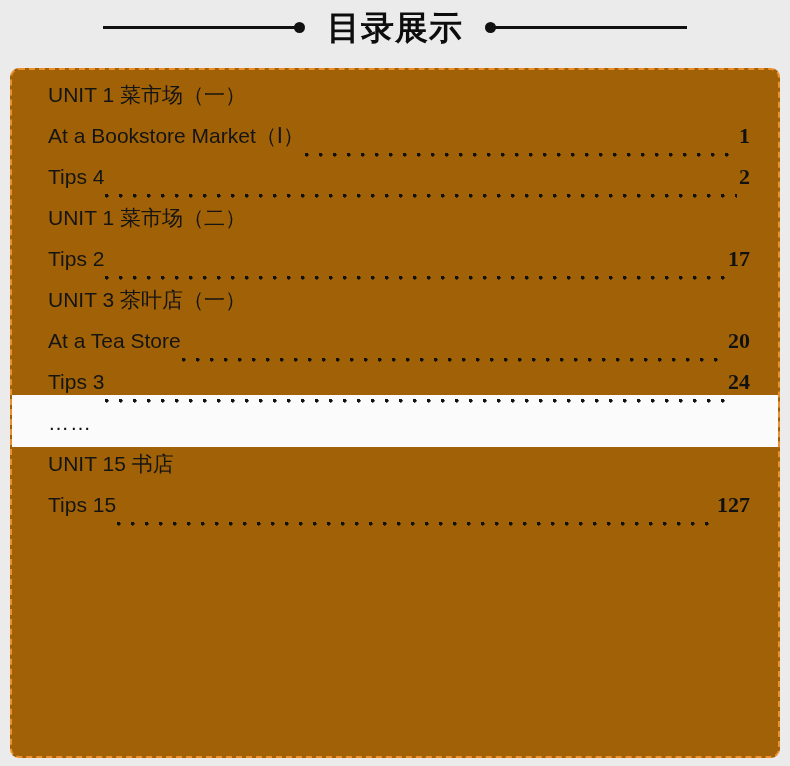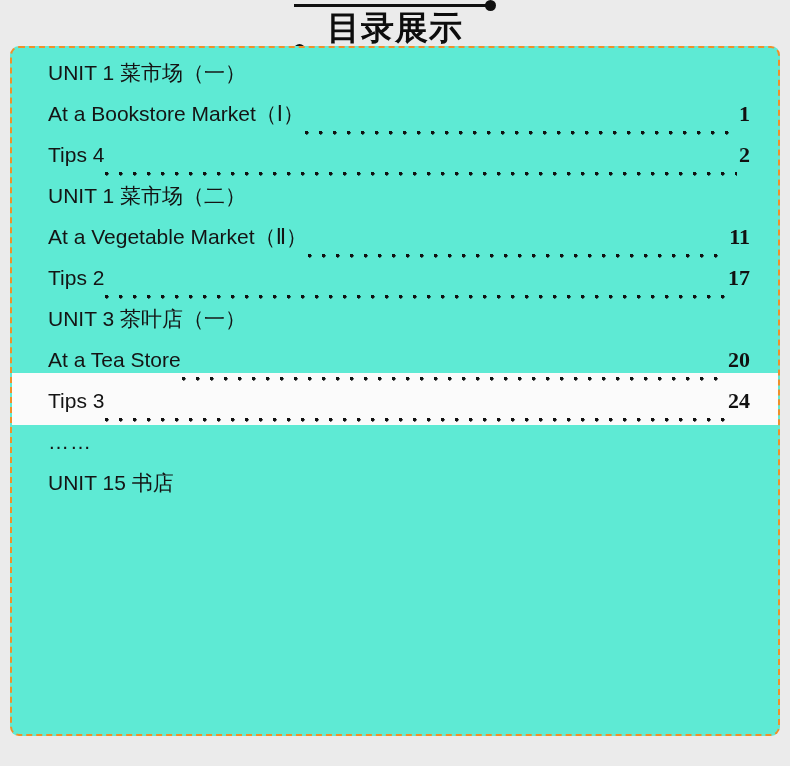--- a/index.html
+++ b/index.html
@@ -17,21 +17,20 @@
 
   
   .header {
     position: relative;
     height: 63px;
     display: flex;
     align-items: center;
     justify-content: center;
     box-sizing: border-box;
     padding-bottom: 8px;
-    flex-direction: column;
   }
   .rule-group {
     display: flex;
     align-items: center;
   }
   .rule-line {
     height: 3px;
     background: #111111;
     width: 192px;
   }
@@ -52,27 +51,27 @@
     letter-spacing: 1px;
     padding: 0 22px;
     white-space: nowrap;
     line-height: 1;
   }
 
   
   .toc-panel {
     position: absolute;
     left: 10px;
-    top: 46px;
+    top: 68px;
     width: 770px;
     height: 690px;
     box-sizing: border-box;
     border: 2px dashed #ef8f2b;
     border-radius: 9px;
-    background: #5eead4;
+    background: #a16207;
     overflow: hidden;
   }
 
   
   .watermark {
     position: absolute;
     left: 0;
     right: 0;
     top: 325px;
     height: 52px;
@@ -167,25 +166,20 @@
         <span class="row-title">Tips  4</span>
         <span class="leader"></span>
         <span class="page-num">2</span>
       </div>
       <div class="toc-row heading">
         <span class="row-title">UNIT 1 菜市场（二）</span>
         <span class="leader"></span>
         <span class="page-num"></span>
       </div>
       <div class="toc-row">
-        <span class="row-title">At a Vegetable Market（Ⅱ）</span>
-        <span class="leader"></span>
-        <span class="page-num">11</span>
-      </div>
-      <div class="toc-row">
         <span class="row-title">Tips  2</span>
         <span class="leader"></span>
         <span class="page-num">17</span>
       </div>
       <div class="toc-row heading">
         <span class="row-title">UNIT 3 茶叶店（一）</span>
         <span class="leader"></span>
         <span class="page-num"></span>
       </div>
       <div class="toc-row">
@@ -201,14 +195,19 @@
       <div class="toc-row ellipsis heading">
         <span class="row-title">……</span>
         <span class="leader"></span>
         <span class="page-num"></span>
       </div>
       <div class="toc-row heading">
         <span class="row-title">UNIT 15 书店</span>
         <span class="leader"></span>
         <span class="page-num"></span>
       </div>
+      <div class="toc-row">
+        <span class="row-title">Tips  15</span>
+        <span class="leader"></span>
+        <span class="page-num">127</span>
+      </div>
     </div>
 </div>
 
 </body></html>

